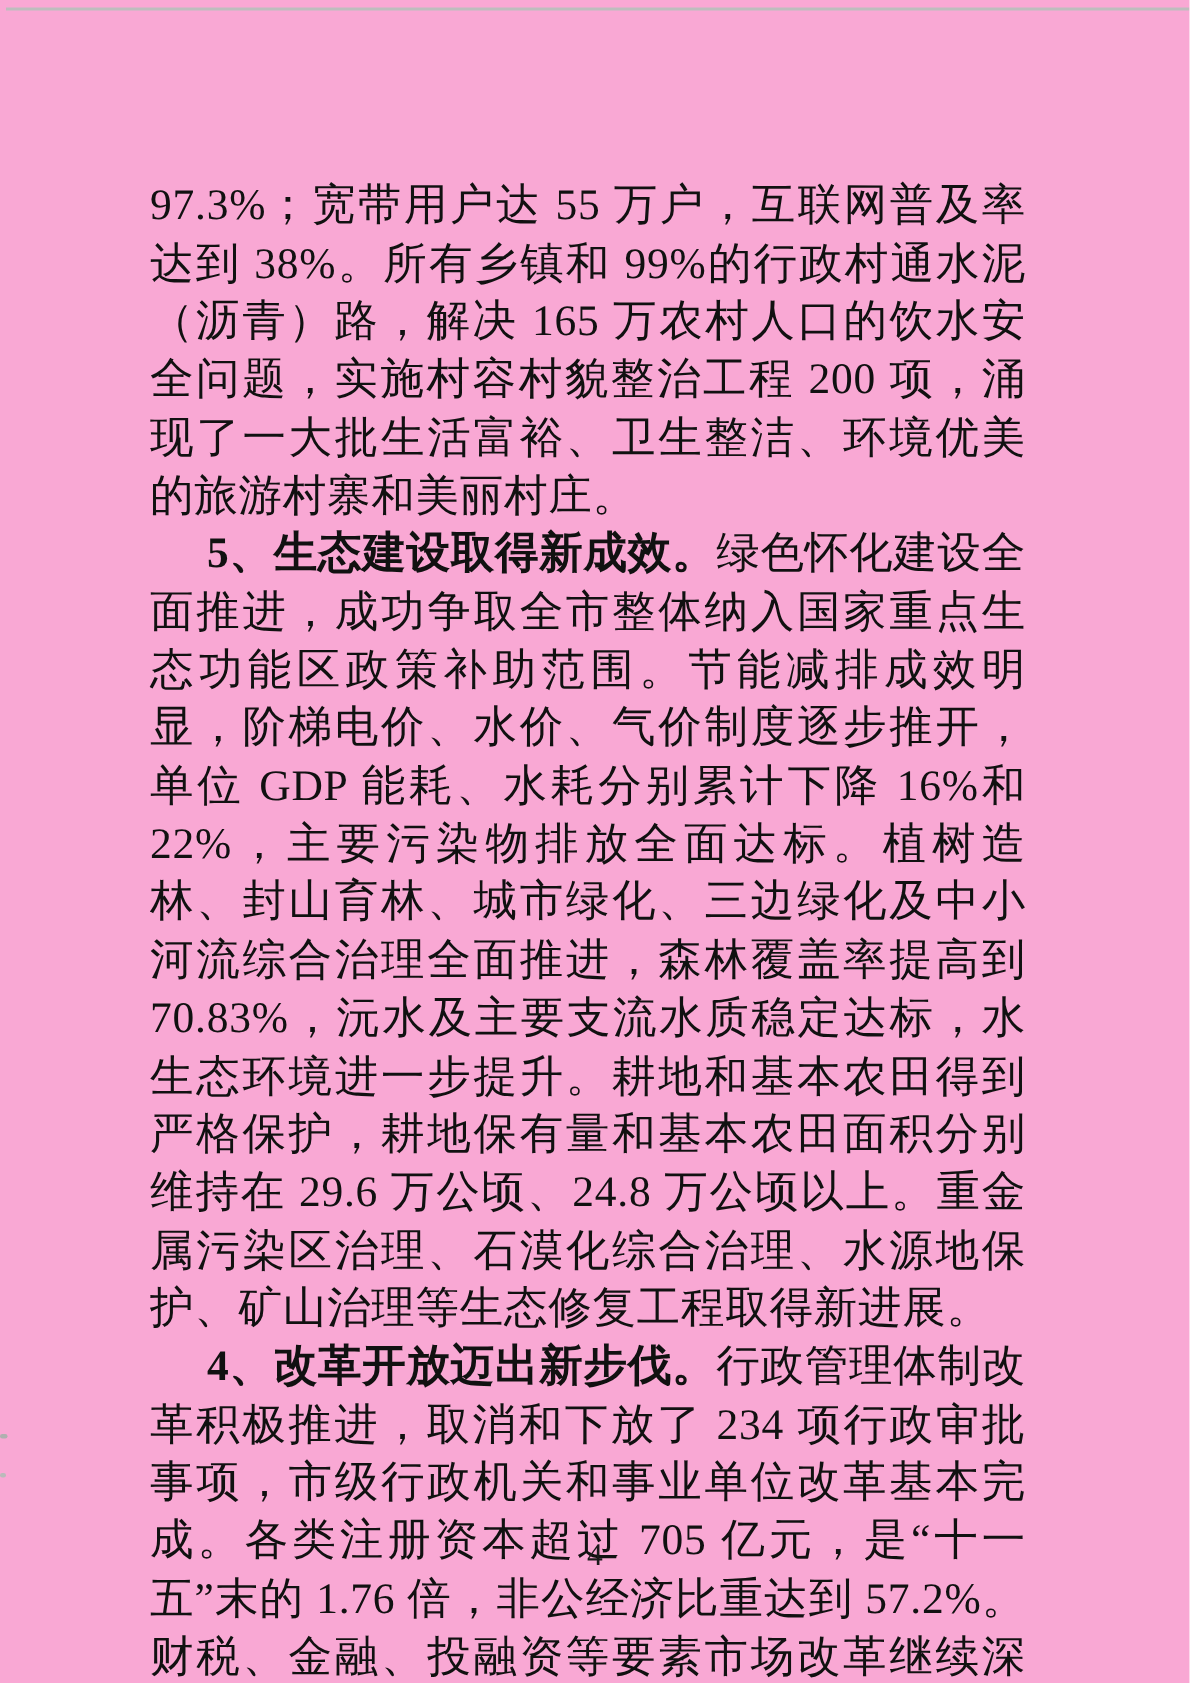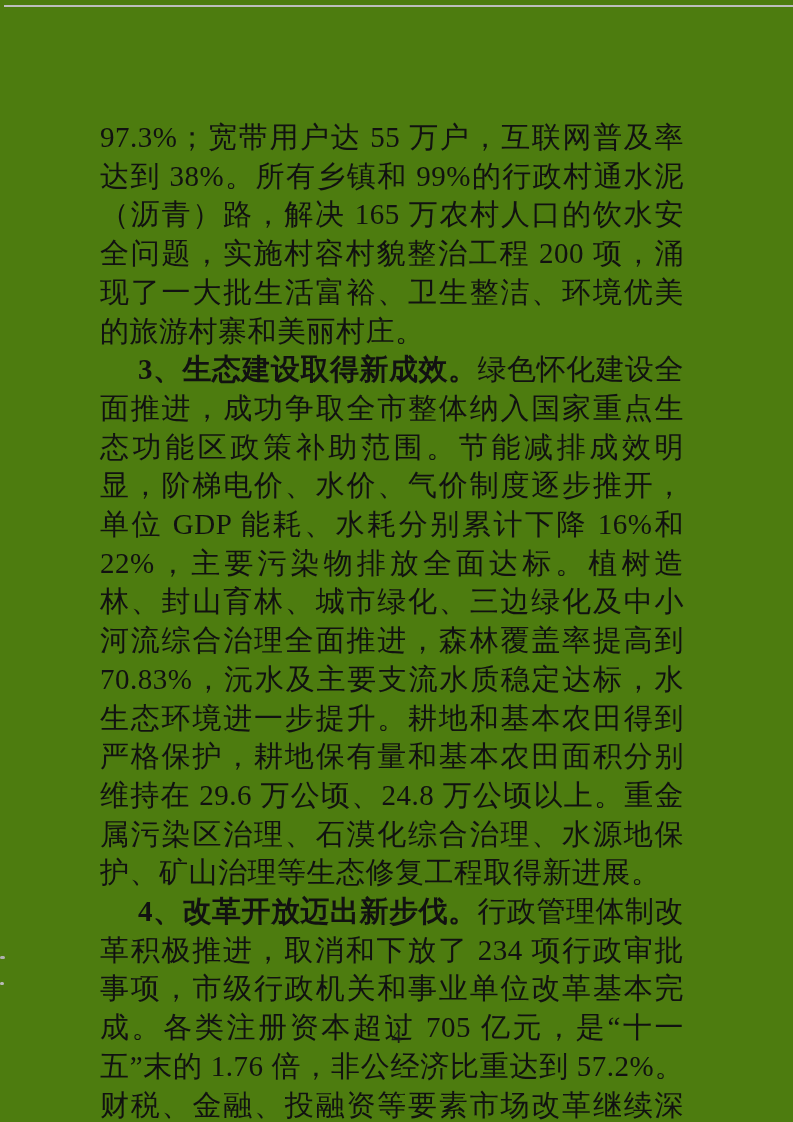--- a/index.html
+++ b/index.html
@@ -4,21 +4,21 @@
 <style>
   html, body {
     margin: 0;
     padding: 0;
     background: #ffffff;
   }
   .page {
     position: relative;
     width: 793px;
     height: 1122px;
-    background: #4d7c0f;
+    background: #f9a8d4;
     overflow: hidden;
     font-family: "Liberation Serif", "DejaVu Serif", serif;
     color: #111111;
   }
   
   .scan-edge {
     position: absolute;
     top: 5px;
     left: 4px;
     width: 789px;
@@ -82,21 +82,21 @@
 <div class="page">
 
   <div class="scan-edge"></div>
   <div class="speck-1"></div>
   <div class="speck-2"></div>
 
   <main class="text-block">
 
     <p class="para"><span>97.3%；宽带用户达 55 万户，互联网普及率达到 38%。所有乡镇和 99%的行政村通水泥（沥青）路，解决 165 万农村人口的饮水安全问题，实施村容村貌整治工程 200 项，涌现了一大批生活富裕、卫生整洁、环境优美的旅游村寨和美丽村庄。</span></p>
 
-    <p class="para indent"><b class="section-lead">3、生态建设取得新成效。</b><span>绿色怀化建设全面推进，成功争取全市整体纳入国家重点生态功能区政策补助范围。节能减排成效明显，阶梯电价、水价、气价制度逐步推开，单位 GDP 能耗、水耗分别累计下降 16%和 22%，主要污染物排放全面达标。植树造林、封山育林、城市绿化、三边绿化及中小河流综合治理全面推进，森林覆盖率提高到 70.83%，沅水及主要支流水质稳定达标，水生态环境进一步提升。耕地和基本农田得到严格保护，耕地保有量和基本农田面积分别维持在 29.6 万公顷、24.8 万公顷以上。重金属污染区治理、石漠化综合治理、水源地保护、矿山治理等生态修复工程取得新进展。</span></p>
+    <p class="para indent"><b class="section-lead">5、生态建设取得新成效。</b><span>绿色怀化建设全面推进，成功争取全市整体纳入国家重点生态功能区政策补助范围。节能减排成效明显，阶梯电价、水价、气价制度逐步推开，单位 GDP 能耗、水耗分别累计下降 16%和 22%，主要污染物排放全面达标。植树造林、封山育林、城市绿化、三边绿化及中小河流综合治理全面推进，森林覆盖率提高到 70.83%，沅水及主要支流水质稳定达标，水生态环境进一步提升。耕地和基本农田得到严格保护，耕地保有量和基本农田面积分别维持在 29.6 万公顷、24.8 万公顷以上。重金属污染区治理、石漠化综合治理、水源地保护、矿山治理等生态修复工程取得新进展。</span></p>
 
     <p class="para indent"><b class="section-lead">4、改革开放迈出新步伐。</b><span>行政管理体制改革积极推进，取消和下放了 234 项行政审批事项，市级行政机关和事业单位改革基本完成。各类注册资本超过 705 亿元，是“十一五”末的 1.76 倍，非公经济比重达到 57.2%。财税、金融、投融资等要素市场改革继续深化，市本级“三平台一中心”改革全面推开。医药、教育等社会领域改革迈出实质性步伐，实现基本医疗保障制度、国家基本药物制度全覆盖，城区大班额问题得到有效缓解。农村改革稳步推进，“股田制”改革、集体林权改革加速了农村资源资产化步伐，有力促进了农村经济加快发展。开放</span></p>
 
   </main>
 
   <footer class="page-footer">
     <span class="page-number">4</span>
   </footer>
 
 </div>

